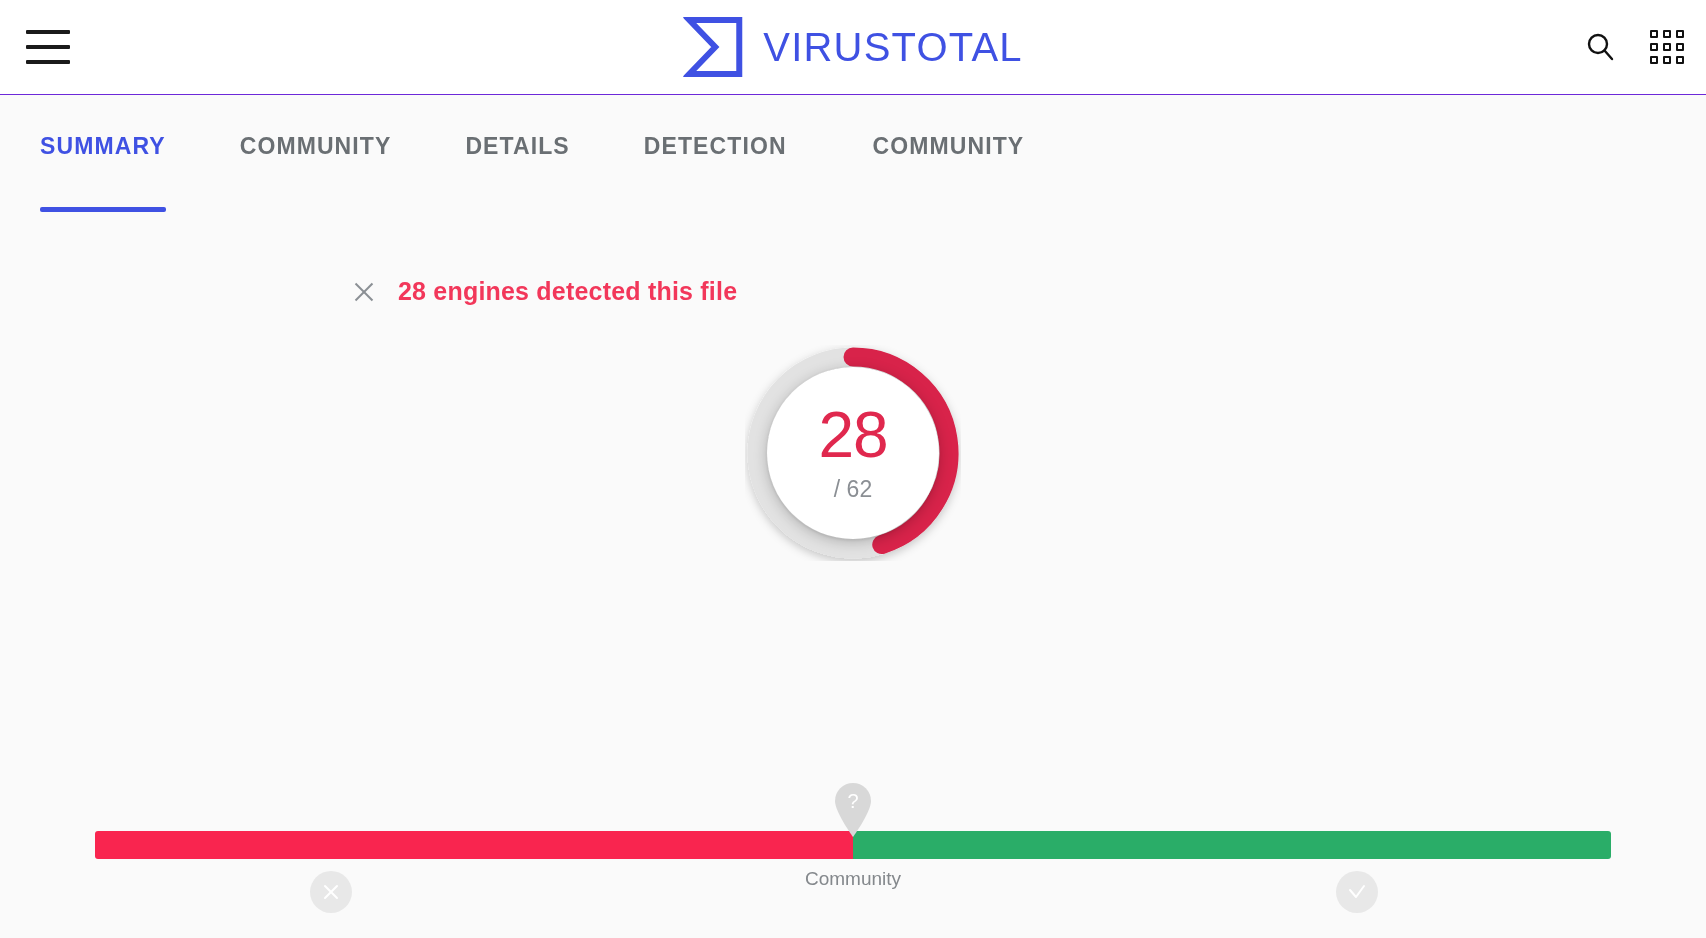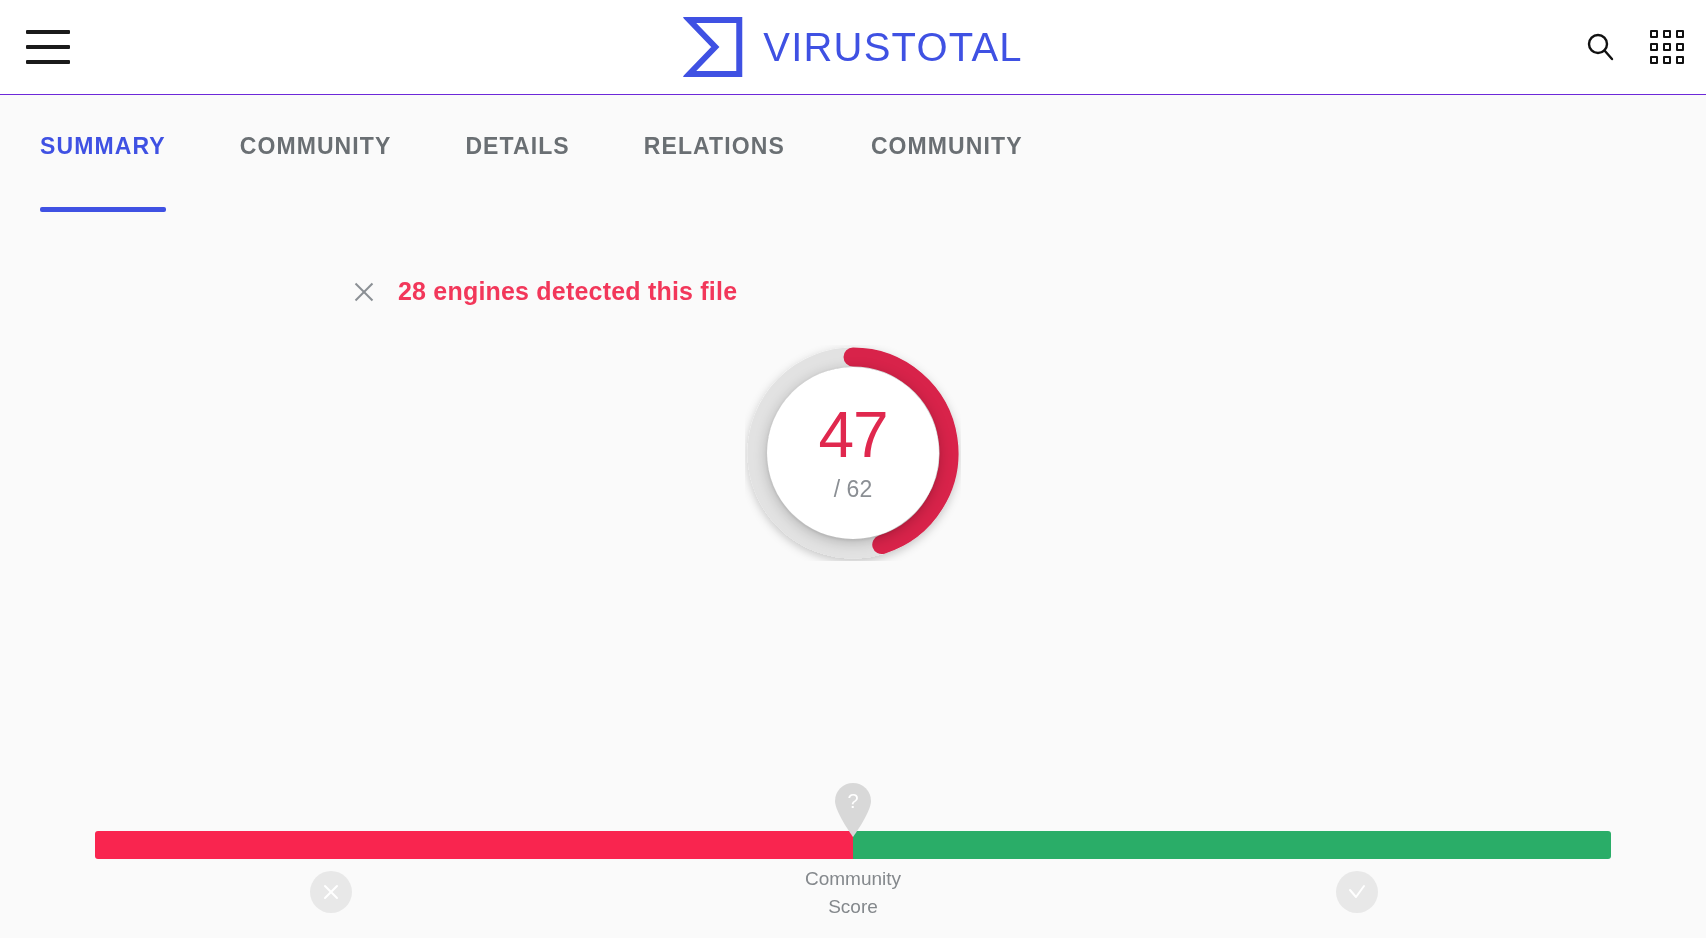--- a/index.html
+++ b/index.html
@@ -280,21 +280,21 @@
         <i></i>
       </div>
     </div>
   </div>
 </div>
 
 <div class="tabs">
   <div class="tab active">SUMMARY</div>
   <div class="tab">COMMUNITY</div>
   <div class="tab">DETAILS</div>
-  <div class="tab">RELATIONS</div>
+  <div class="tab">DETECTION</div>
   <div class="tab">COMMUNITY</div>
 </div>
 
 <div class="main">
 
   <div class="alert-row">
     <div class="alert-x"></div>
     <div class="alert-text" style="color: rgb(242, 55, 90);">28 engines detected this file</div>
   </div>
 
@@ -302,21 +302,21 @@
     <svg class="gauge-svg" viewBox="0 0 216 216" aria-hidden="true">
       <defs>
         <filter id="softshadow" x="-40%" y="-40%" width="180%" height="180%">
           <feDropShadow dx="0" dy="3" stdDeviation="5" flood-color="#000" flood-opacity="0.22"></feDropShadow>
         </filter>
       </defs>
       <circle cx="108" cy="108" r="96" fill="none" stroke="#e2e2e2" stroke-width="19" filter="url(#softshadow)"></circle>
       <path id="detection-arc" fill="none" stroke="#d8234a" stroke-width="19" stroke-linecap="round" d="M 108 12 A 96 96 0 0 1 136.7388598054424 199.59736861440467"></path>
     </svg>
     <div class="gauge-inner">
-      <div class="gauge-count">47</div>
+      <div class="gauge-count">28</div>
       <div class="gauge-total">/ 62</div>
     </div>
   </div>
 
   <div class="score-zone">
     <div class="score-bar">
       <div class="neg" style="flex: 50 1 0%; background: rgb(249, 37, 79);"></div>
       <div class="pos" style="flex: 50 1 0%; background: rgb(42, 173, 104);"></div>
     </div>
 
@@ -334,18 +334,17 @@
           <line x1="17" y1="5" x2="5" y2="17" stroke="#fff" stroke-width="2" stroke-linecap="round"></line>
         </svg>
       </div>
       <div class="end-circle right">
         <svg width="24" height="24" viewBox="0 0 24 24" aria-hidden="true">
           <polyline points="5,10 11,17 19,6" fill="none" stroke="#fff" stroke-width="2" stroke-linecap="round" stroke-linejoin="round"></polyline>
         </svg>
       </div>
       <div class="score-label">
         <div>Community</div>
-        <div>Score</div>
       </div>
     </div>
   </div>
 
 </div>
 
 </body></html>

